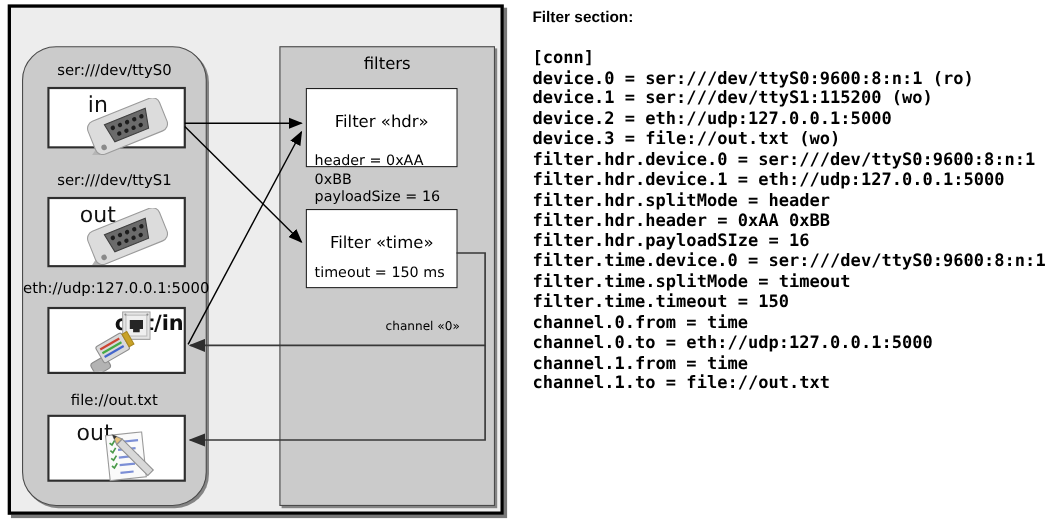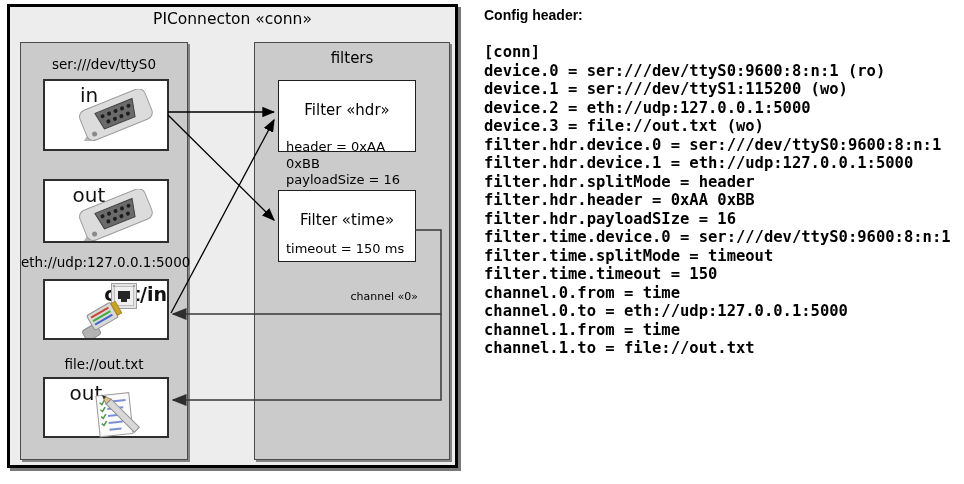--- a/index.html
+++ b/index.html
@@ -16,21 +16,21 @@
   .diagram-title {
     position:absolute; left:0; top:3px; width:100%; text-align:center;
     font-size:15.5px; color:#000; white-space:nowrap;
   }
 
   
   .panel {
     position:absolute; background:#cbcbcb; border:1px solid #4a4a4a;
     box-shadow:2px 2px 0 rgba(45,45,45,0.55);
   }
-  .devices-panel { left:10px; top:35px; width:168px; height:418px; }
+  .devices-panel { left:10px; top:35px; width:168px; height:418px;border-radius:31px; }
   .filters-panel { left:244px; top:35px; width:196px; height:418px;text-decoration:underline; }
   .filters-title { position:absolute; left:0; top:6px; width:100%; text-align:center; font-size:15px; }
 
   
   .dev-label {
     position:absolute; left:0; width:100%; text-align:center;
     font-size:13.5px; white-space:nowrap;
   }
   .dev-box {
     position:absolute; left:22px; width:126px;
@@ -73,45 +73,45 @@
     font-family:"DejaVu Sans Mono", monospace; font-weight:700;
     font-size:15.5px; line-height:18.5px; white-space:pre;
   }
 </style>
 </head>
 <body>
 
 <div class="stage">
 
   <div class="diagram">
-    <div class="diagram-title">PIConnecton «conn»</div>
 
     <div class="panel devices-panel">
       <div class="dev-label" style="top:13px">ser:///dev/ttyS0</div>
-      <div class="dev-box" style="top:36px; height:72px">
+      <div class="dev-box" style="top:36px; height:56px">
         <div class="dev-dir dir-pad-sm">in</div>
         <svg class="dev-icon" style="left:22px; top:8px" width="96" height="52" viewBox="0 0 96 52">
           <g transform="rotate(-22 48 26)">
             <path d="M18,38 q-10,6 -16,13" stroke="#b5b5b5" stroke-width="9" fill="none"></path>
             <rect x="14" y="10" width="70" height="32" rx="7" fill="#dcdcdc" stroke="#9b9b9b"></rect>
             <path d="M30,17 h40 l-4,18 h-33 z" fill="#6b6b6b" stroke="#3f3f3f"></path>
             <circle cx="36" cy="22.5" r="2" fill="#1d1d1d"></circle>
               <circle cx="43" cy="22.5" r="2" fill="#1d1d1d"></circle>
               <circle cx="50" cy="22.5" r="2" fill="#1d1d1d"></circle>
               <circle cx="57" cy="22.5" r="2" fill="#1d1d1d"></circle>
               <circle cx="64" cy="22.5" r="2" fill="#1d1d1d"></circle>
             <circle cx="39.5" cy="29.5" r="2" fill="#1d1d1d"></circle>
               <circle cx="46.5" cy="29.5" r="2" fill="#1d1d1d"></circle>
               <circle cx="53.5" cy="29.5" r="2" fill="#1d1d1d"></circle>
               <circle cx="60.5" cy="29.5" r="2" fill="#1d1d1d"></circle>
             <circle cx="22" cy="36" r="2.5" fill="#8a8a8a"></circle>
           </g>
         </svg>
       </div>
 
+      <div class="dev-label" style="top:113px">ser:///dev/ttyS1</div>
       <div class="dev-box" style="top:136px; height:64px">
         <div class="dev-dir dir-pad-sm">out</div>
         <svg class="dev-icon" style="left:22px; top:8px" width="96" height="52" viewBox="0 0 96 52">
           <g transform="rotate(-22 48 26)">
             <path d="M18,38 q-10,6 -16,13" stroke="#b5b5b5" stroke-width="9" fill="none"></path>
             <rect x="14" y="10" width="70" height="32" rx="7" fill="#dcdcdc" stroke="#9b9b9b"></rect>
             <path d="M30,17 h40 l-4,18 h-33 z" fill="#6b6b6b" stroke="#3f3f3f"></path>
             <circle cx="36" cy="22.5" r="2" fill="#1d1d1d"></circle>
               <circle cx="43" cy="22.5" r="2" fill="#1d1d1d"></circle>
               <circle cx="50" cy="22.5" r="2" fill="#1d1d1d"></circle>
@@ -209,21 +209,21 @@
 
       <line x1="161" y1="306" x2="264" y2="113" stroke="#000" stroke-width="1.3" marker-end="url(#arrB)"></line>
 
       <polyline points="405,223 431,223 431,307 163,307" fill="none" stroke="#383838" stroke-width="1.5" marker-end="url(#arrG)"></polyline>
 
       <polyline points="431,307 431,393 163,393" fill="none" stroke="#383838" stroke-width="1.5" marker-end="url(#arrG)"></polyline>
     </svg>
   </div>
 
   <div class="config">
-    <div class="config-heading">Config header:</div>
+    <div class="config-heading">Filter section:</div>
     <pre class="config-body">[conn]
 device.0 = ser:///dev/ttyS0:9600:8:n:1 (ro)
 device.1 = ser:///dev/ttyS1:115200 (wo)
 device.2 = eth://udp:127.0.0.1:5000
 device.3 = file://out.txt (wo)
 filter.hdr.device.0 = ser:///dev/ttyS0:9600:8:n:1
 filter.hdr.device.1 = eth://udp:127.0.0.1:5000
 filter.hdr.splitMode = header
 filter.hdr.header = 0xAA 0xBB
 filter.hdr.payloadSIze = 16

